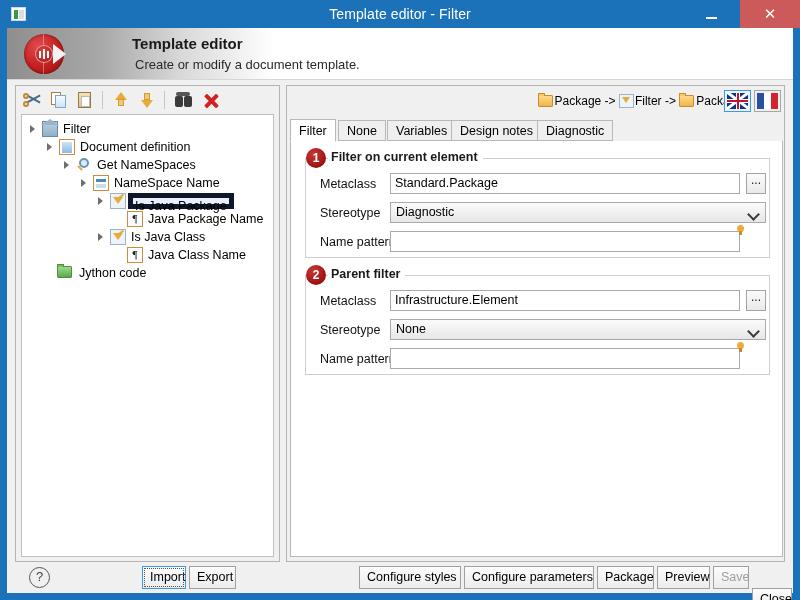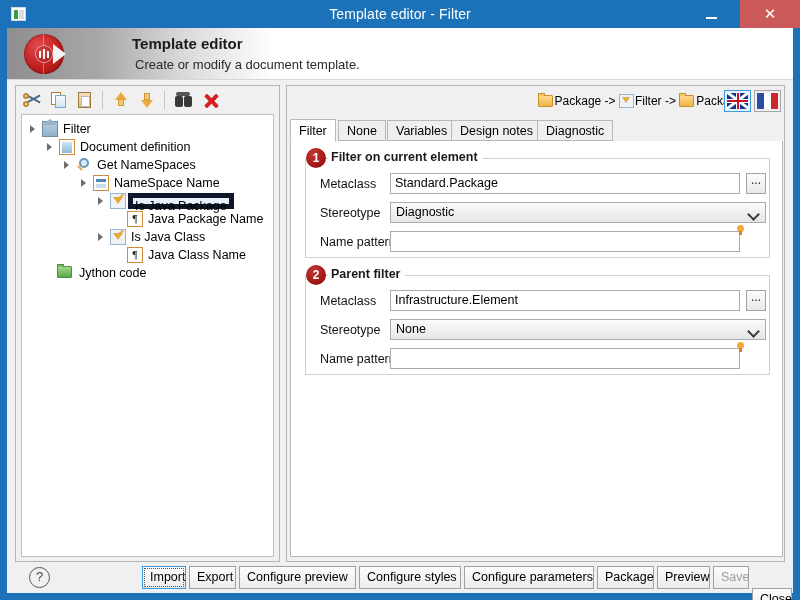--- a/index.html
+++ b/index.html
@@ -878,21 +878,20 @@
           <div class="bulb" style="left:431px; top:66px;"></div>
         </div>
 
       </div>
     </div>
 
     <div class="bottombar">
       <div class="help-icon">?</div>
       <div class="btn focus" style="left:135px; width:44px;">Import</div>
       <div class="btn" style="left:182px; width:47px;">Export</div>
-      <div class="btn" style="left:232px; width:117px;">Configure preview</div>
       <div class="btn" style="left:457px; width:130px;">Configure parameters</div>
       <div class="btn" style="left:352px; width:102px;">Configure styles</div>
       <div class="btn" style="left:590px; width:57px;">Package</div>
       <div class="btn" style="left:650px; width:53px;">Preview</div>
       <div class="btn disabled" style="left:706px; width:36px;">Save</div>
       <div class="btn" style="left:745px; width:40px;margin-top:22px;">Close</div>
     </div>
 
   </div>
 </div>

